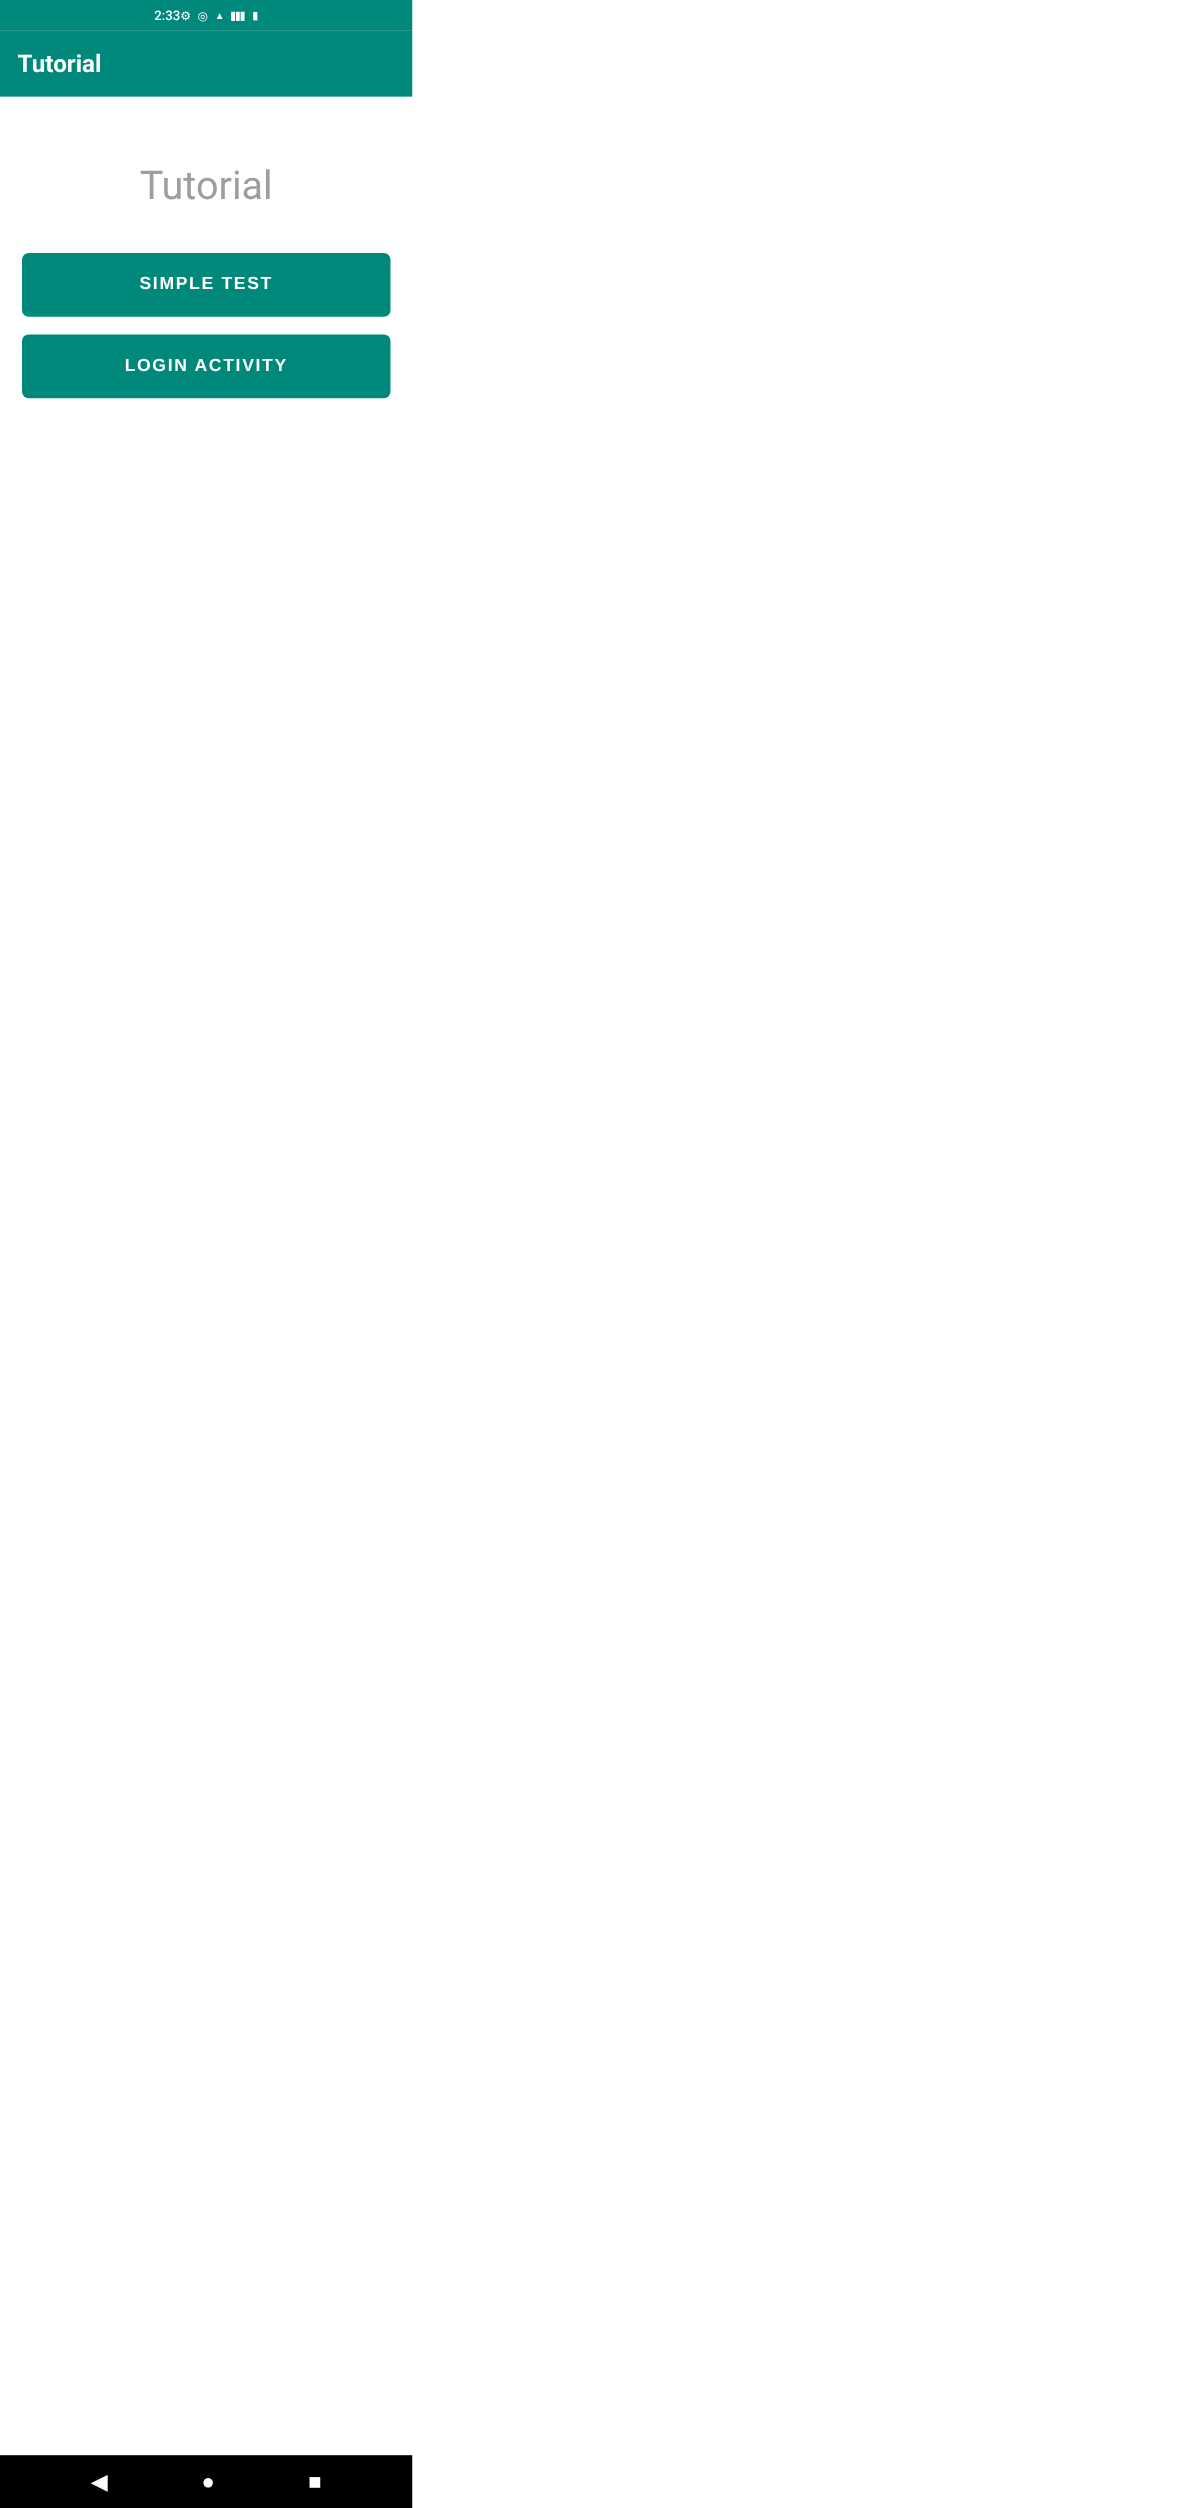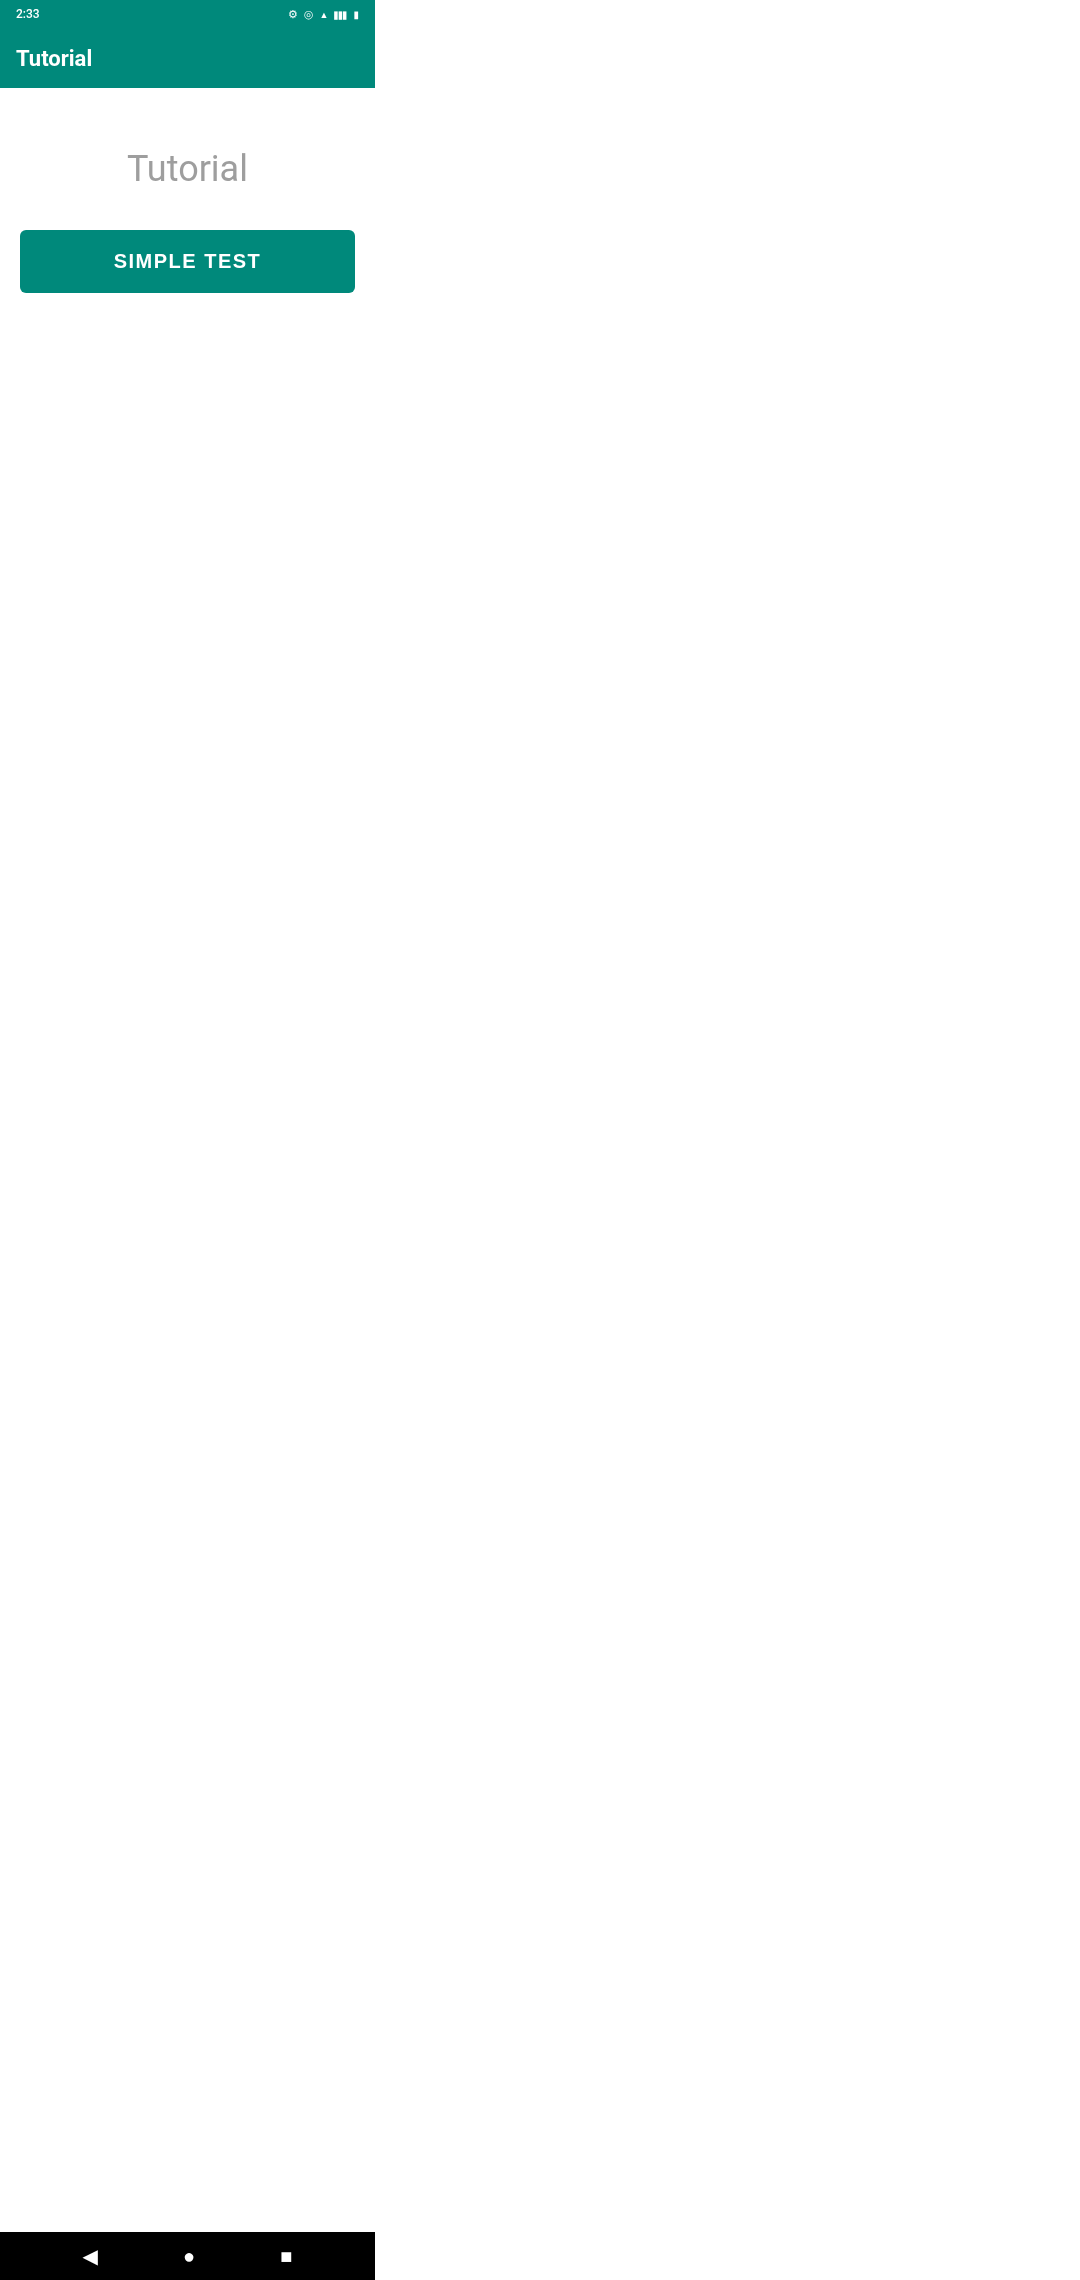--- a/index.html
+++ b/index.html
@@ -16,21 +16,21 @@
       background-color: #ffffff;
       display: flex;
       flex-direction: column;
     }
 
     .status-bar {
       background-color: #00897B;
       color: white;
       padding: 8px 16px;
       display: flex;
-      justify-content: space-between;
+      justify-content: center;
       align-items: center;
       height: 28px;
       font-size: 12px;
       font-weight: 500;
     }
 
     .status-bar-left {
       display: flex;
       align-items: center;
       gap: 4px;
@@ -85,21 +85,21 @@
       gap: 16px;
     }
 
     .menu-button {
       width: 100%;
       background-color: #00897B;
       color: white;
       border: none;
       border-radius: 6px;
       padding: 20px 16px;
-      font-size: 20px;
+      font-size: 16px;
       font-weight: 600;
       letter-spacing: 1.5px;
       text-transform: uppercase;
       cursor: pointer;
       text-align: center;
       outline: none;
     }
 
     .spacer {
       flex: 1;
@@ -146,20 +146,21 @@
 
 <div class="app-bar">
   <span class="app-bar-title">Tutorial</span>
 </div>
 
 <div class="main-content">
   <h1 class="page-title">Tutorial</h1>
 
   <div class="button-group">
     <button class="menu-button">SIMPLE TEST</button>
+    <button class="menu-button">LOGIN ACTIVITY</button>
   </div>
 
   <div class="spacer"></div>
 </div>
 
 <div class="nav-bar">
   <span class="nav-icon">◀</span>
   <span class="nav-icon">●</span>
   <span class="nav-icon">■</span>
 </div>

